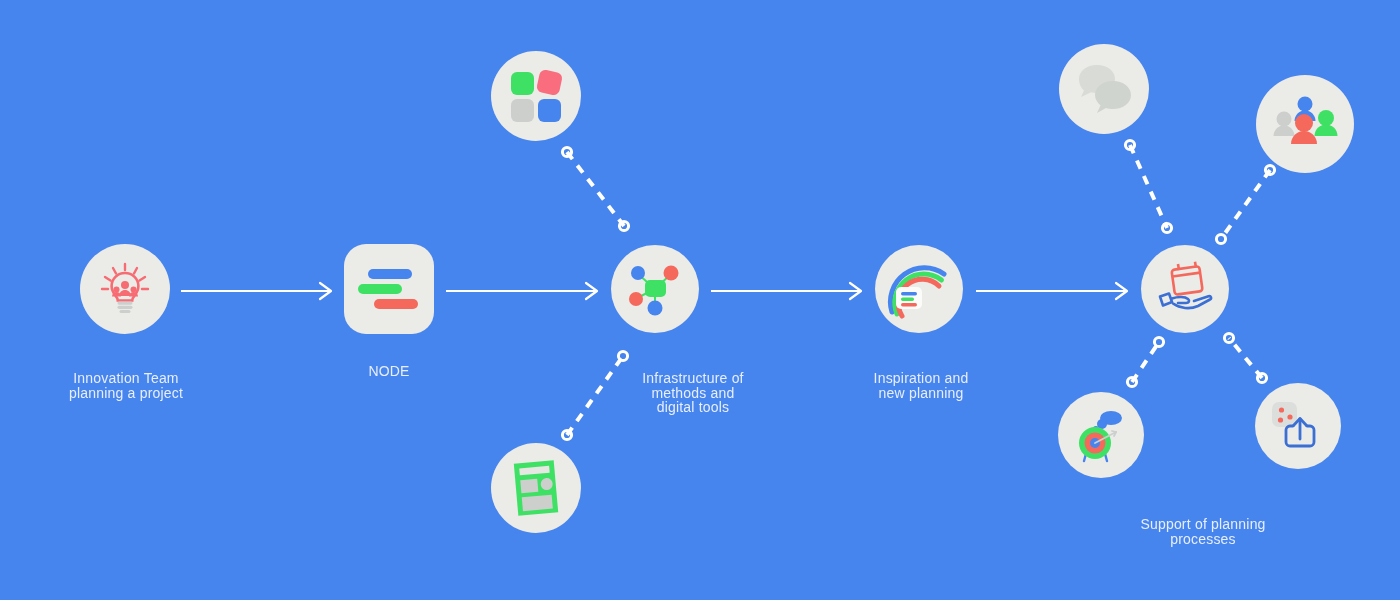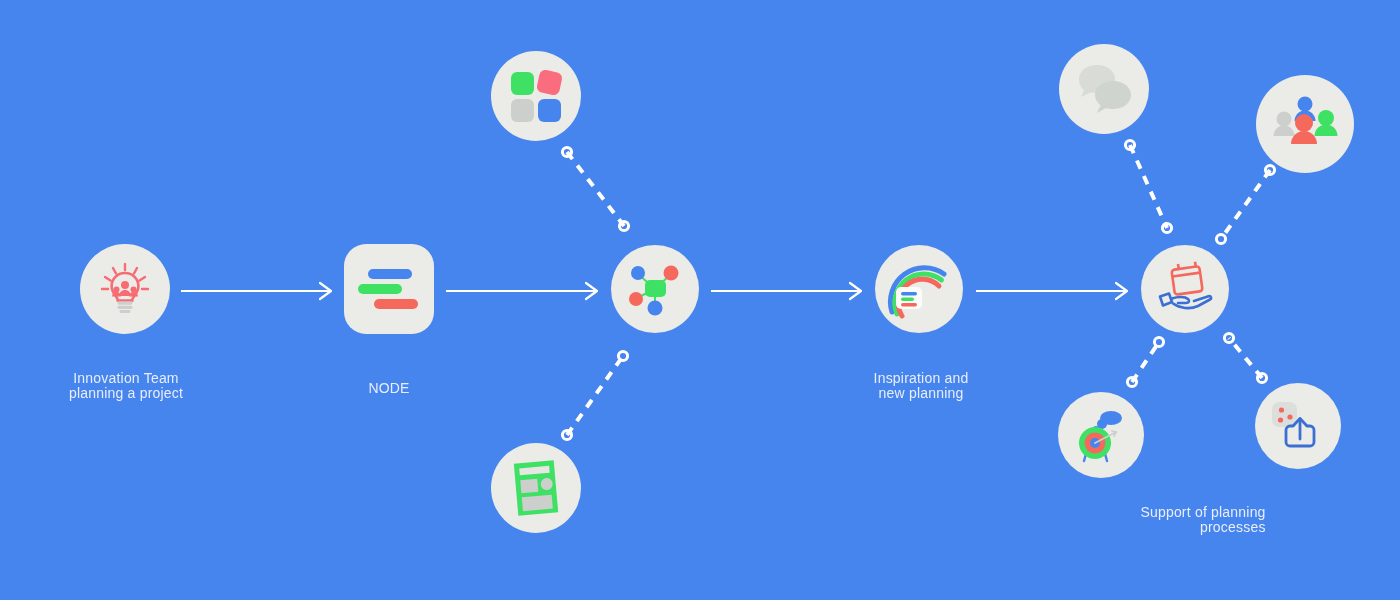--- a/index.html
+++ b/index.html
@@ -136,39 +136,42 @@
 
   <div class="node square" style="left:344px; top:244px; width:90px; height:90px;">
     <span>
       <svg width="70" height="60" viewBox="0 0 70 60">
         <rect x="14" y="10" width="44" height="10" rx="5" fill="#4684ee"></rect>
         <rect x="4" y="25" width="44" height="10" rx="5" fill="#3ee163"></rect>
         <rect x="20" y="40" width="44" height="10" rx="5" fill="#f4695c"></rect>
       </svg>
     </span>
   </div>
-  <div class="label" style="left:389px; top:381px;text-align:right;">NODE</div>
+  <div class="label" style="left:389px; top:364px;text-align:right;">NODE</div>
 
   <div class="node" style="left:611px; top:245px; width:88px; height:88px;">
     <span>
       <svg width="62" height="62" viewBox="0 0 62 62">
         <g stroke="#3ee163" stroke-width="2">
           <line x1="31" y1="31" x2="14" y2="16"></line>
           <line x1="31" y1="31" x2="47" y2="16"></line>
           <line x1="31" y1="31" x2="13" y2="40"></line>
           <line x1="31" y1="31" x2="31" y2="49"></line>
         </g>
         <rect x="21" y="22" width="21" height="17" rx="5" fill="#3ee163"></rect>
         <circle cx="14" cy="15" r="7" fill="#4684ee"></circle>
         <circle cx="47" cy="15" r="7.5" fill="#f4695c"></circle>
         <circle cx="12" cy="41" r="7" fill="#f4695c"></circle>
         <circle cx="31" cy="50" r="7.5" fill="#4684ee"></circle>
       </svg>
     </span>
   </div>
+  <div class="label" style="left:693px; top:371px;">Infrastructure of
+methods and
+digital tools</div>
 
   <div class="node" style="left:875px; top:245px; width:88px; height:88px;">
     <span>
       <svg width="66" height="62" viewBox="0 0 66 62">
         <path d="M6 54 A34 34 0 0 1 58 16" fill="none" stroke="#4684ee" stroke-width="5" stroke-linecap="round"></path>
         <path d="M11 56 A29 29 0 0 1 55.5 22" fill="none" stroke="#3ee163" stroke-width="5" stroke-linecap="round"></path>
         <path d="M16 58 A24 24 0 0 1 53 28" fill="none" stroke="#f4695c" stroke-width="5" stroke-linecap="round"></path>
         <rect x="10" y="29" width="26" height="22" rx="5" fill="#fbfbfa"></rect>
         <rect x="15" y="34" width="16" height="3.4" rx="1.7" fill="#4684ee"></rect>
         <rect x="15" y="39.5" width="13" height="3.4" rx="1.7" fill="#3ee163"></rect>
@@ -189,21 +192,21 @@
           <line x1="43" y1="3.8" x2="44" y2="9.8"></line>
         </g>
         <g stroke="#3b6fd4" stroke-width="2.6" fill="none" stroke-linejoin="round" stroke-linecap="round">
           <path d="M8 38.5 L17 35.5 L20 44 L11 47.5 Z"></path>
           <path d="M20 40.5 C26 38.5 33 38.5 36 41 C38 42.7 37 45 34 45 L26 45"></path>
           <path d="M21 45.5 C28 50.5 38 51.5 46 48 L58 41.5 C60 40.3 59 37.5 56.5 38.3 L42 43"></path>
         </g>
       </svg>
     </span>
   </div>
-  <div class="label" style="left:1203px; top:505px;text-align:right;">Support of planning
+  <div class="label" style="left:1203px; top:517px;">Support of planning
 processes</div>
 
   <div class="node" style="left:491px; top:51px; width:90px; height:90px;">
     <span>
       <svg width="60" height="60" viewBox="0 0 60 60">
         <rect x="5" y="6" width="23" height="23" rx="6" fill="#3ee163"></rect>
         <rect x="32" y="5" width="23" height="23" rx="6" fill="#fa6d7e" transform="rotate(12 43.5 16.5)"></rect>
         <rect x="5" y="33" width="23" height="23" rx="6" fill="#cdcfcd"></rect>
         <rect x="32" y="33" width="23" height="23" rx="6" fill="#4684ee"></rect>
       </svg>

